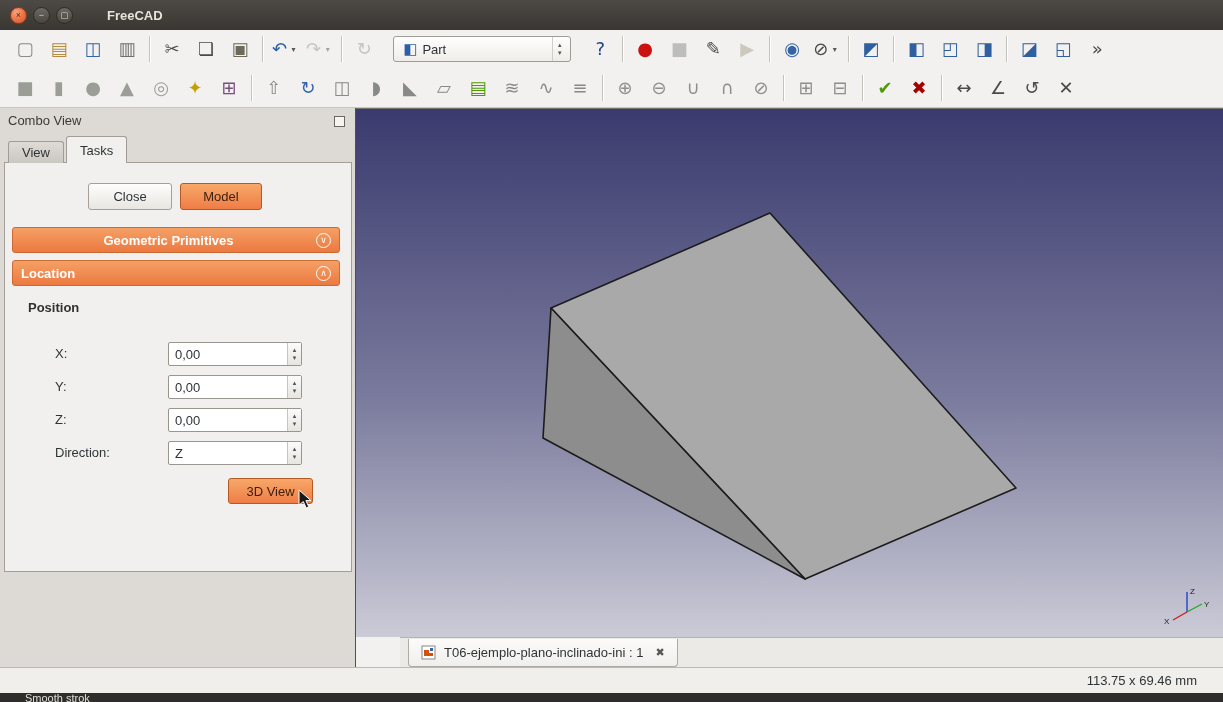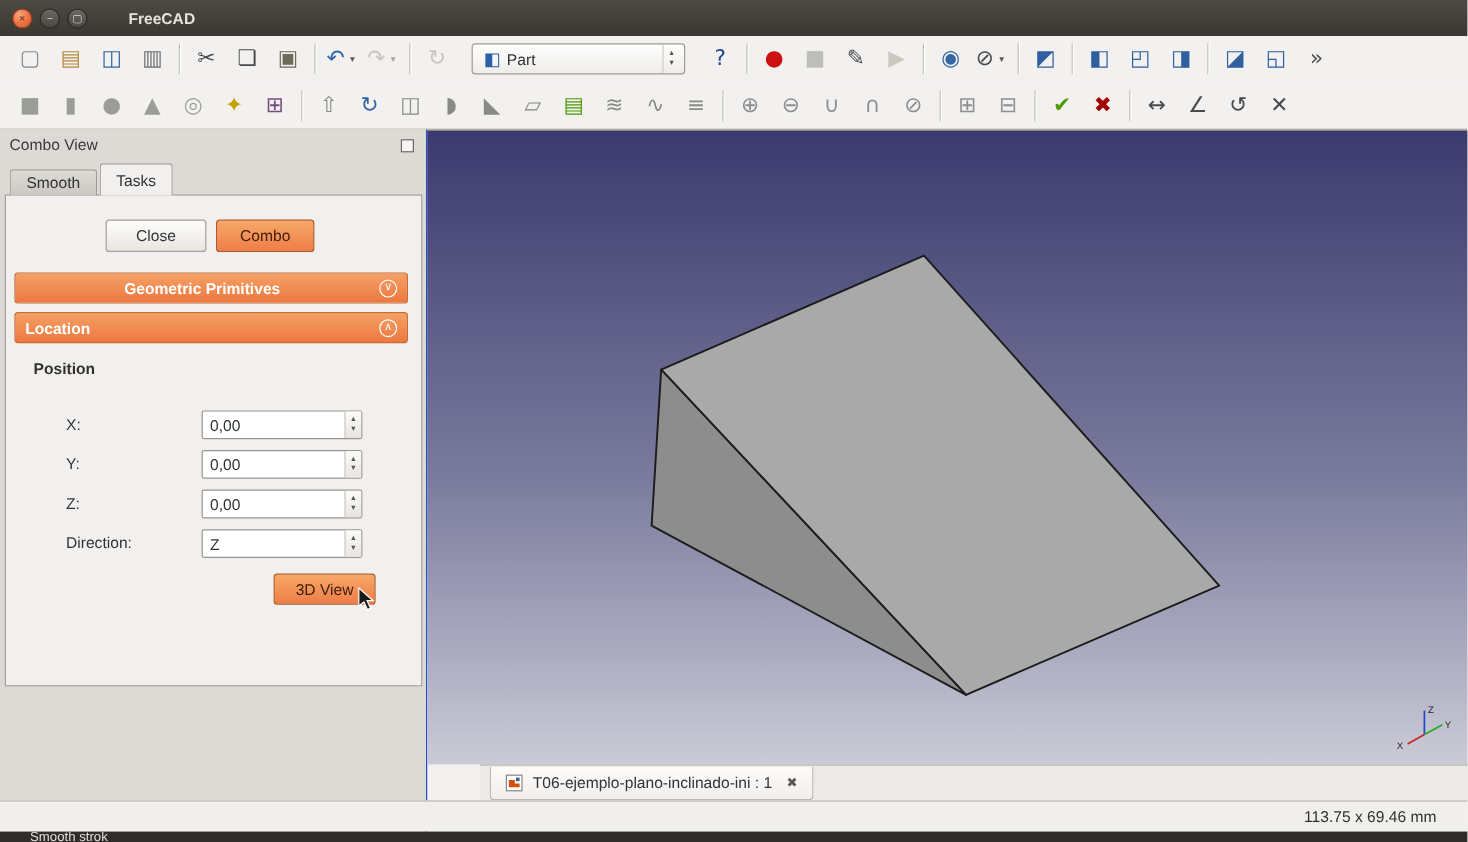--- a/index.html
+++ b/index.html
@@ -311,28 +311,28 @@
         <span class="gl" style="color: rgb(74, 74, 74);">✕</span>
       </span>
     </div>
 </div>
 
 <div class="panel">
   <span class="cv-title">Combo View</span>
   <span class="dock-btn"></span>
 
   <div class="cv-tabs">
-    <div class="cv-tab">Smooth</div>
+    <div class="cv-tab">View</div>
     <div class="cv-tab active">Tasks</div>
   </div>
 
   <div class="tasks-box"></div>
 
   <button class="btn" id="btn-close">Close</button>
-  <button class="btn orange" id="btn-create">Combo</button>
+  <button class="btn orange" id="btn-create">Model</button>
 
   <div class="sec" id="sec-gp">
     <span class="t">Geometric Primitives</span>
     <span class="badge">∨</span>
   </div>
 
   <div class="sec" id="sec-loc">
     <span class="t">Location</span>
     <span class="badge">∧</span>
   </div>

